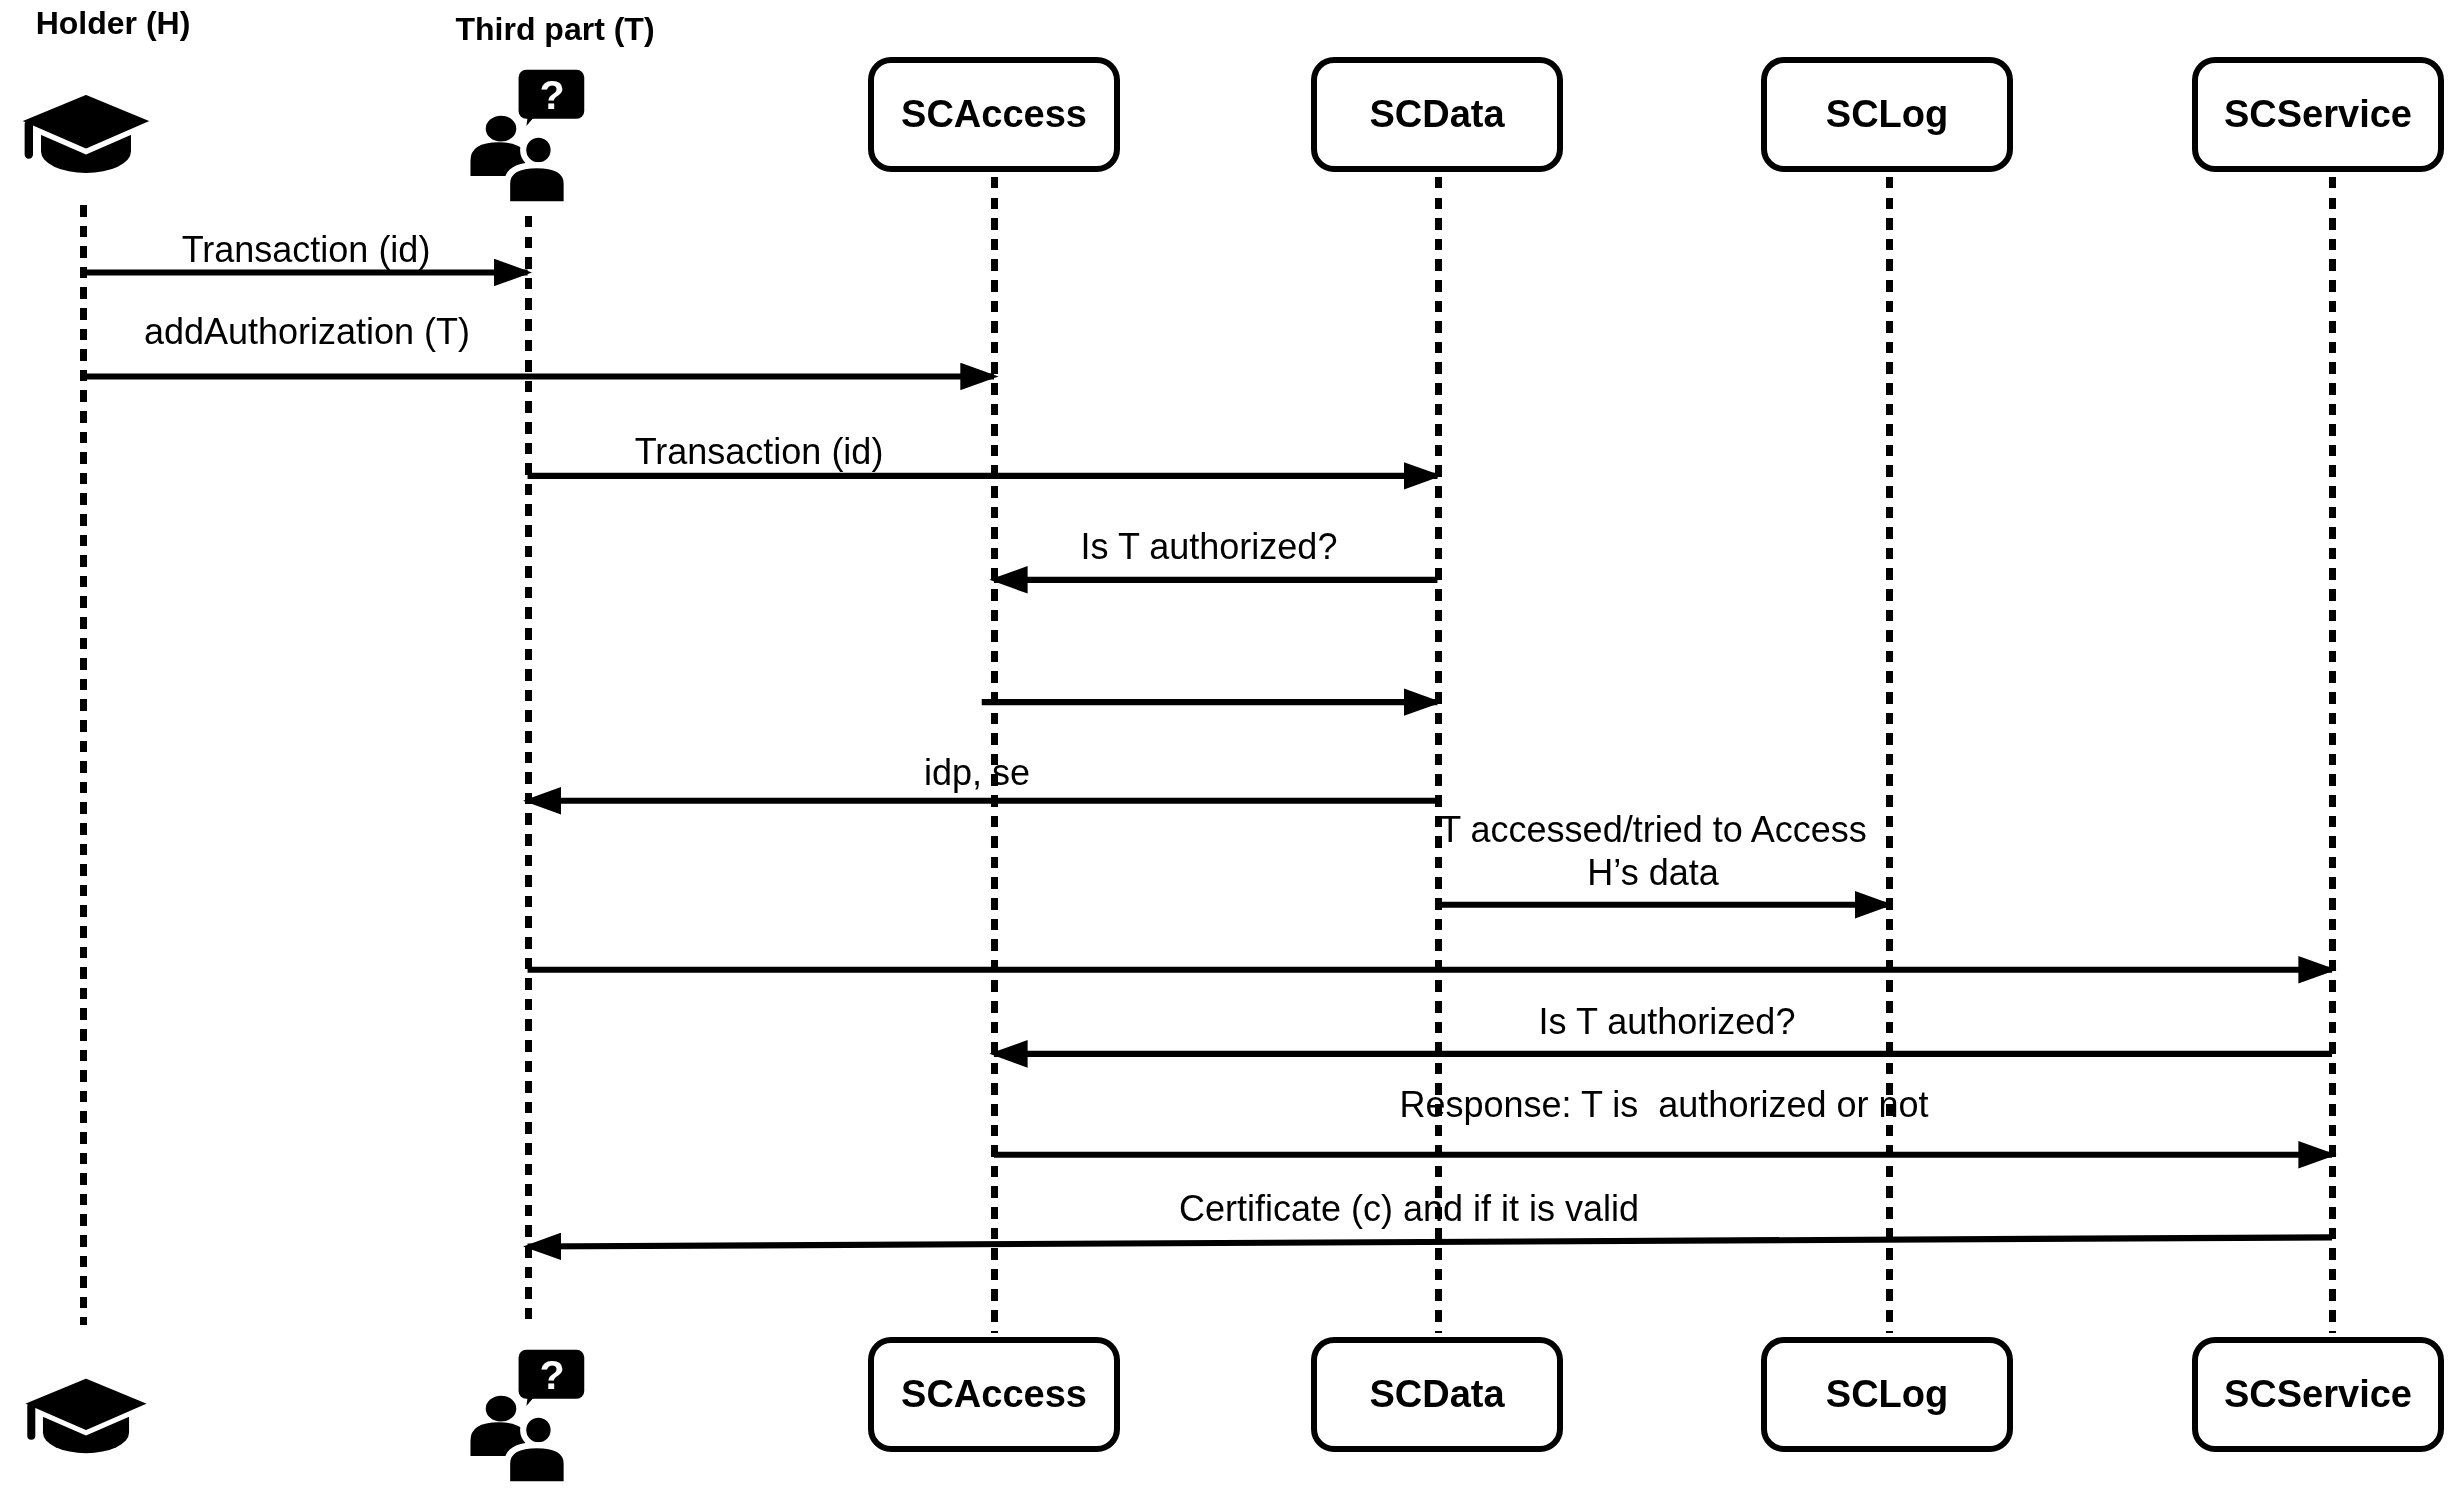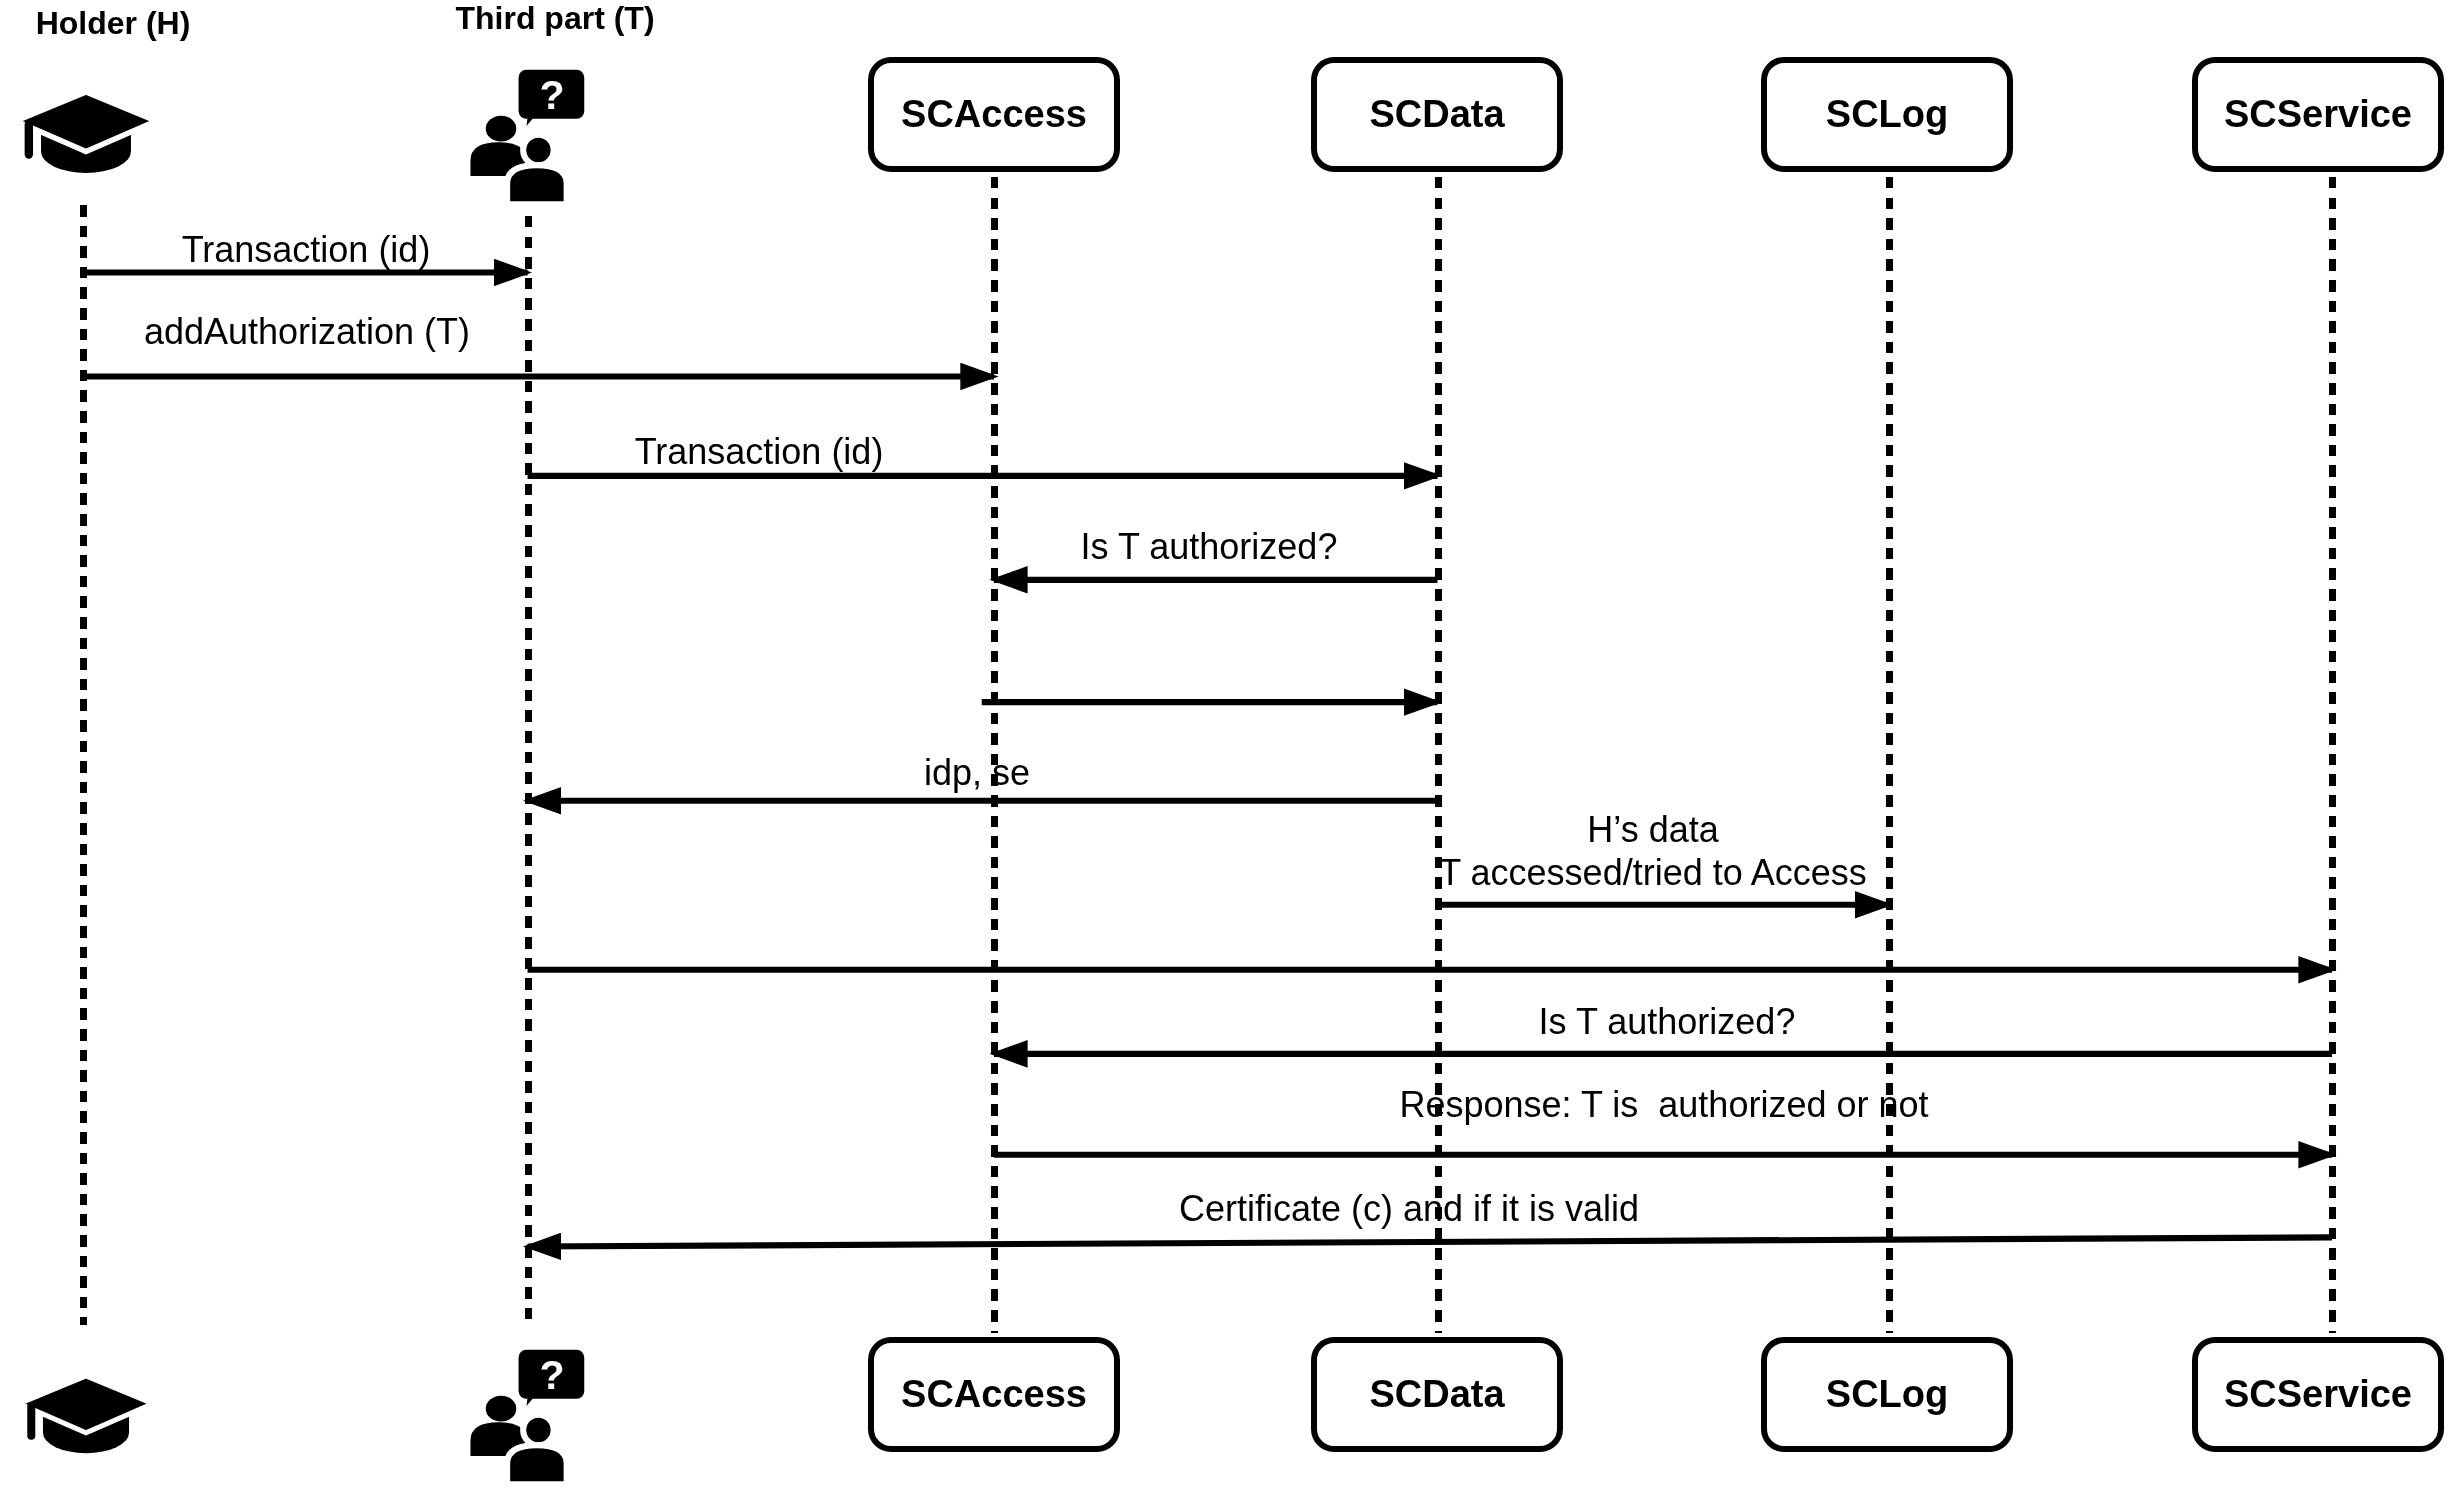--- a/index.html
+++ b/index.html
@@ -64,21 +64,21 @@
   </svg>
 </div>
     <div class="icon-wrap" style="left: 11.5px; top: 1370px; width: 148px; height: 89px;">
   <svg viewBox="0 0 194 122" xmlns="http://www.w3.org/2000/svg">
     <path d="M38,58 H156 V86 A59,28 0 0 1 38,86 Z" fill="#000"></path>
     <polygon points="97,8 189,46 97,86 5,46" fill="#000" stroke="#fff" stroke-width="7"></polygon>
     <line x1="22" y1="50" x2="22" y2="90" stroke="#000" stroke-width="11" stroke-linecap="round"></line>
   </svg>
 </div>
     <div class="lifeline" style="left: 525px; top: 216px; height: 1111px;"></div>
-    <div class="actor-label" style="left: 555px; top: 0;">Third part (T)</div>
+    <div class="actor-label" style="left: 555px; top: 11px;">Third part (T)</div>
     <div class="icon-wrap" style="left: 468px; top: 66px; width: 121px; height: 139px;">
   <svg viewBox="0 0 158 182" xmlns="http://www.w3.org/2000/svg">
     <g fill="#000">
       <ellipse cx="43" cy="82" rx="20" ry="17"></ellipse>
       <path d="M3,144 V124 Q3,100 40,100 Q77,100 77,124 V144 Z"></path>
     </g>
     <g fill="#000" stroke="#fff" stroke-width="8">
       <circle cx="92" cy="110" r="20"></circle>
       <path d="M51,181 V154 Q51,130 90,130 Q129,130 129,154 V181 Z"></path>
     </g>
@@ -112,18 +112,18 @@
     <div class="actor-box" style="left: 1761px; top: 57px; width: 252px; height: 115px;">SCLog</div>
     <div class="actor-box" style="left: 1761px; top: 1337px; width: 252px; height: 115px;">SCLog</div>
     <div class="lifeline" style="left: 2329px; top: 177px; height: 1156px;"></div>
     <div class="actor-box" style="left: 2192px; top: 57px; width: 252px; height: 115px;">SCService</div>
     <div class="actor-box" style="left: 2192px; top: 1337px; width: 252px; height: 115px;">SCService</div>
     <div class="msg-label" style="left: 306px; top: 228px;"><div>Transaction (id)</div></div>
     <div class="msg-label" style="left: 307px; top: 310px;"><div>addAuthorization (T)</div></div>
     <div class="msg-label" style="left: 759px; top: 430px;"><div>Transaction (id)</div></div>
     <div class="msg-label" style="left: 1209px; top: 525px;"><div>Is T authorized?</div></div>
     <div class="msg-label" style="left: 977px; top: 751px;"><div>idp, se</div></div>
-    <div class="msg-label" style="left: 1653px; top: 808px;"><div>H’s data</div><div>T accessed/tried to Access</div></div>
+    <div class="msg-label" style="left: 1653px; top: 808px;"><div>T accessed/tried to Access</div><div>H’s data</div></div>
     <div class="msg-label" style="left: 1667px; top: 1000px;"><div>Is T authorized?</div></div>
     <div class="msg-label" style="left: 1409px; top: 1187px;"><div>Certificate (c) and if it is valid</div></div>
     <div class="msg-label" style="left: 1664px; top: 1083px;"><div>Response: T is  authorized or not</div></div>
   </div>
 
 
 </body></html>

